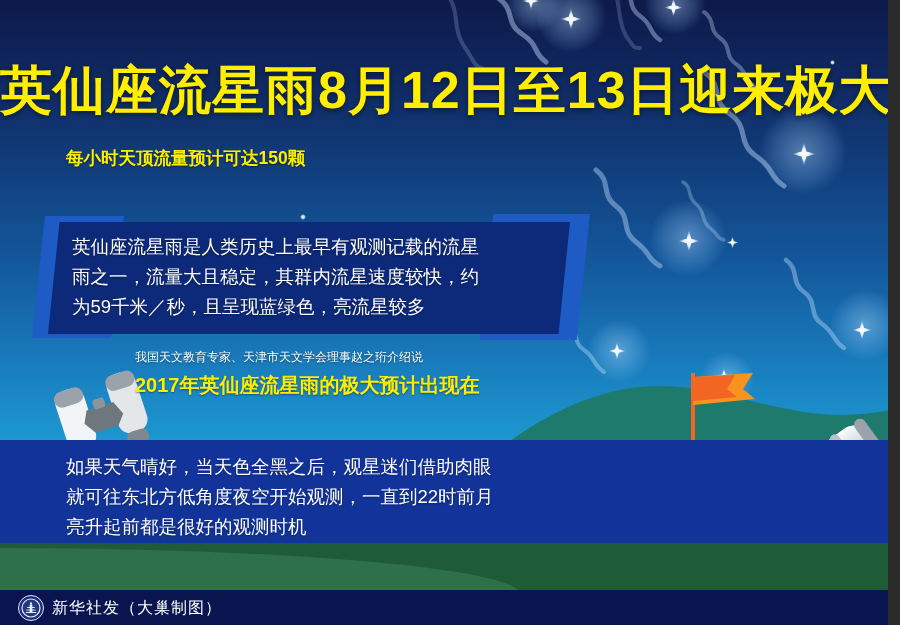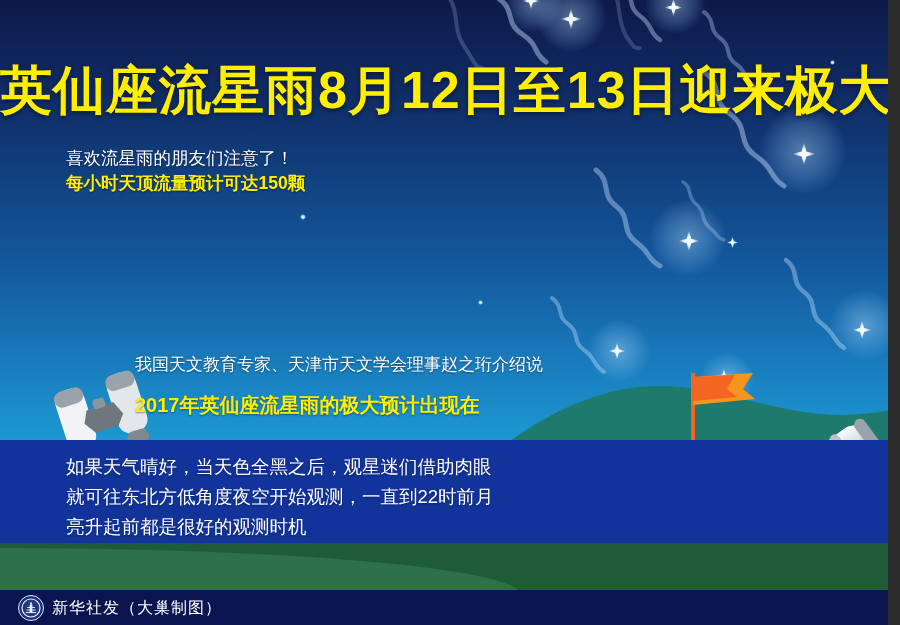--- a/index.html
+++ b/index.html
@@ -81,26 +81,26 @@
   #ribbon-text{
     position:absolute; left:42px; top:10px; width:490px;
     font-size:18.5px; line-height:30px; color:#ffffff;
     text-shadow:0 1px 2px rgba(0,0,0,.4);
     white-space:nowrap;
   }
 
   
   #expert{ position:absolute; left:135px; top:345px; }
   #expert .l1{
-    font-size:17px; color:#ffffff; line-height:24px;
-    text-shadow:0 1px 2px rgba(0,0,0,.45); white-space:nowrap;margin-top:8px;
+    font-size:12px; color:#ffffff; line-height:24px;
+    text-shadow:0 1px 2px rgba(0,0,0,.45); white-space:nowrap;
   }
   #expert .l2{
     font-size:20px; font-weight:bold; color:#ffee00; line-height:28px;
-    margin-top:14px; text-shadow:0 1px 2px rgba(0,0,0,.4); white-space:nowrap;
+    margin-top:2px; text-shadow:0 1px 2px rgba(0,0,0,.4); white-space:nowrap;
   }
   #expert .l3{
     font-size:29px; font-weight:bold; color:#ffee00; line-height:36px;
     margin-top:1px; text-shadow:0 2px 3px rgba(0,0,0,.4); white-space:nowrap;
   }
 
   
   #binoculars{ position:absolute; left:52px; top:362px; width:112px; height:100px; }
 
   
@@ -279,24 +279,33 @@
       <path d="M20 212 L2 236" stroke="#d9a441" stroke-width="3"></path>
       <path d="M218 212 L238 236" stroke="#d9a441" stroke-width="3"></path>
       <circle cx="22" cy="212" r="5" fill="#c97f2a"></circle>
       <circle cx="216" cy="212" r="5" fill="#c97f2a"></circle>
     </g>
   </svg>
 
   <div id="title">英仙座流星雨8月12日至13日迎来极大</div>
 
   <div id="intro">
-    <div>喜欢流星雨的朋友们注意了！</div>
     <div class="hl">每小时天顶流量预计可达150颗</div>
   </div>
 
+  <div id="ribbon-wrap">
+    <div id="ribbon-back-left"></div>
+    <div id="ribbon-back-right"></div>
+    <div id="ribbon-main"></div>
+    <div id="ribbon-text">
+      <div>英仙座流星雨是人类历史上最早有观测记载的流星</div>
+      <div>雨之一，流量大且稳定，其群内流星速度较快，约</div>
+      <div>为59千米／秒，且呈现蓝绿色，亮流星较多</div>
+    </div>
+  </div>
 
   <svg id="binoculars" viewBox="0 0 112 100">
     <g transform="rotate(-18 56 50)">
       <rect x="8" y="16" width="30" height="62" rx="13" fill="#f1f3f5"></rect>
       <rect x="8" y="16" width="30" height="16" rx="8" fill="#9aa3ab"></rect>
       <rect x="12" y="76" width="22" height="14" rx="6" fill="#7f888f"></rect>
       <rect x="62" y="16" width="30" height="62" rx="13" fill="#e4e7ea"></rect>
       <rect x="62" y="16" width="30" height="16" rx="8" fill="#9aa3ab"></rect>
       <rect x="66" y="76" width="22" height="14" rx="6" fill="#7f888f"></rect>
       <path d="M36 42 L64 42 L70 56 L62 66 L38 66 L30 54 Z" fill="#6f777e"></path>

